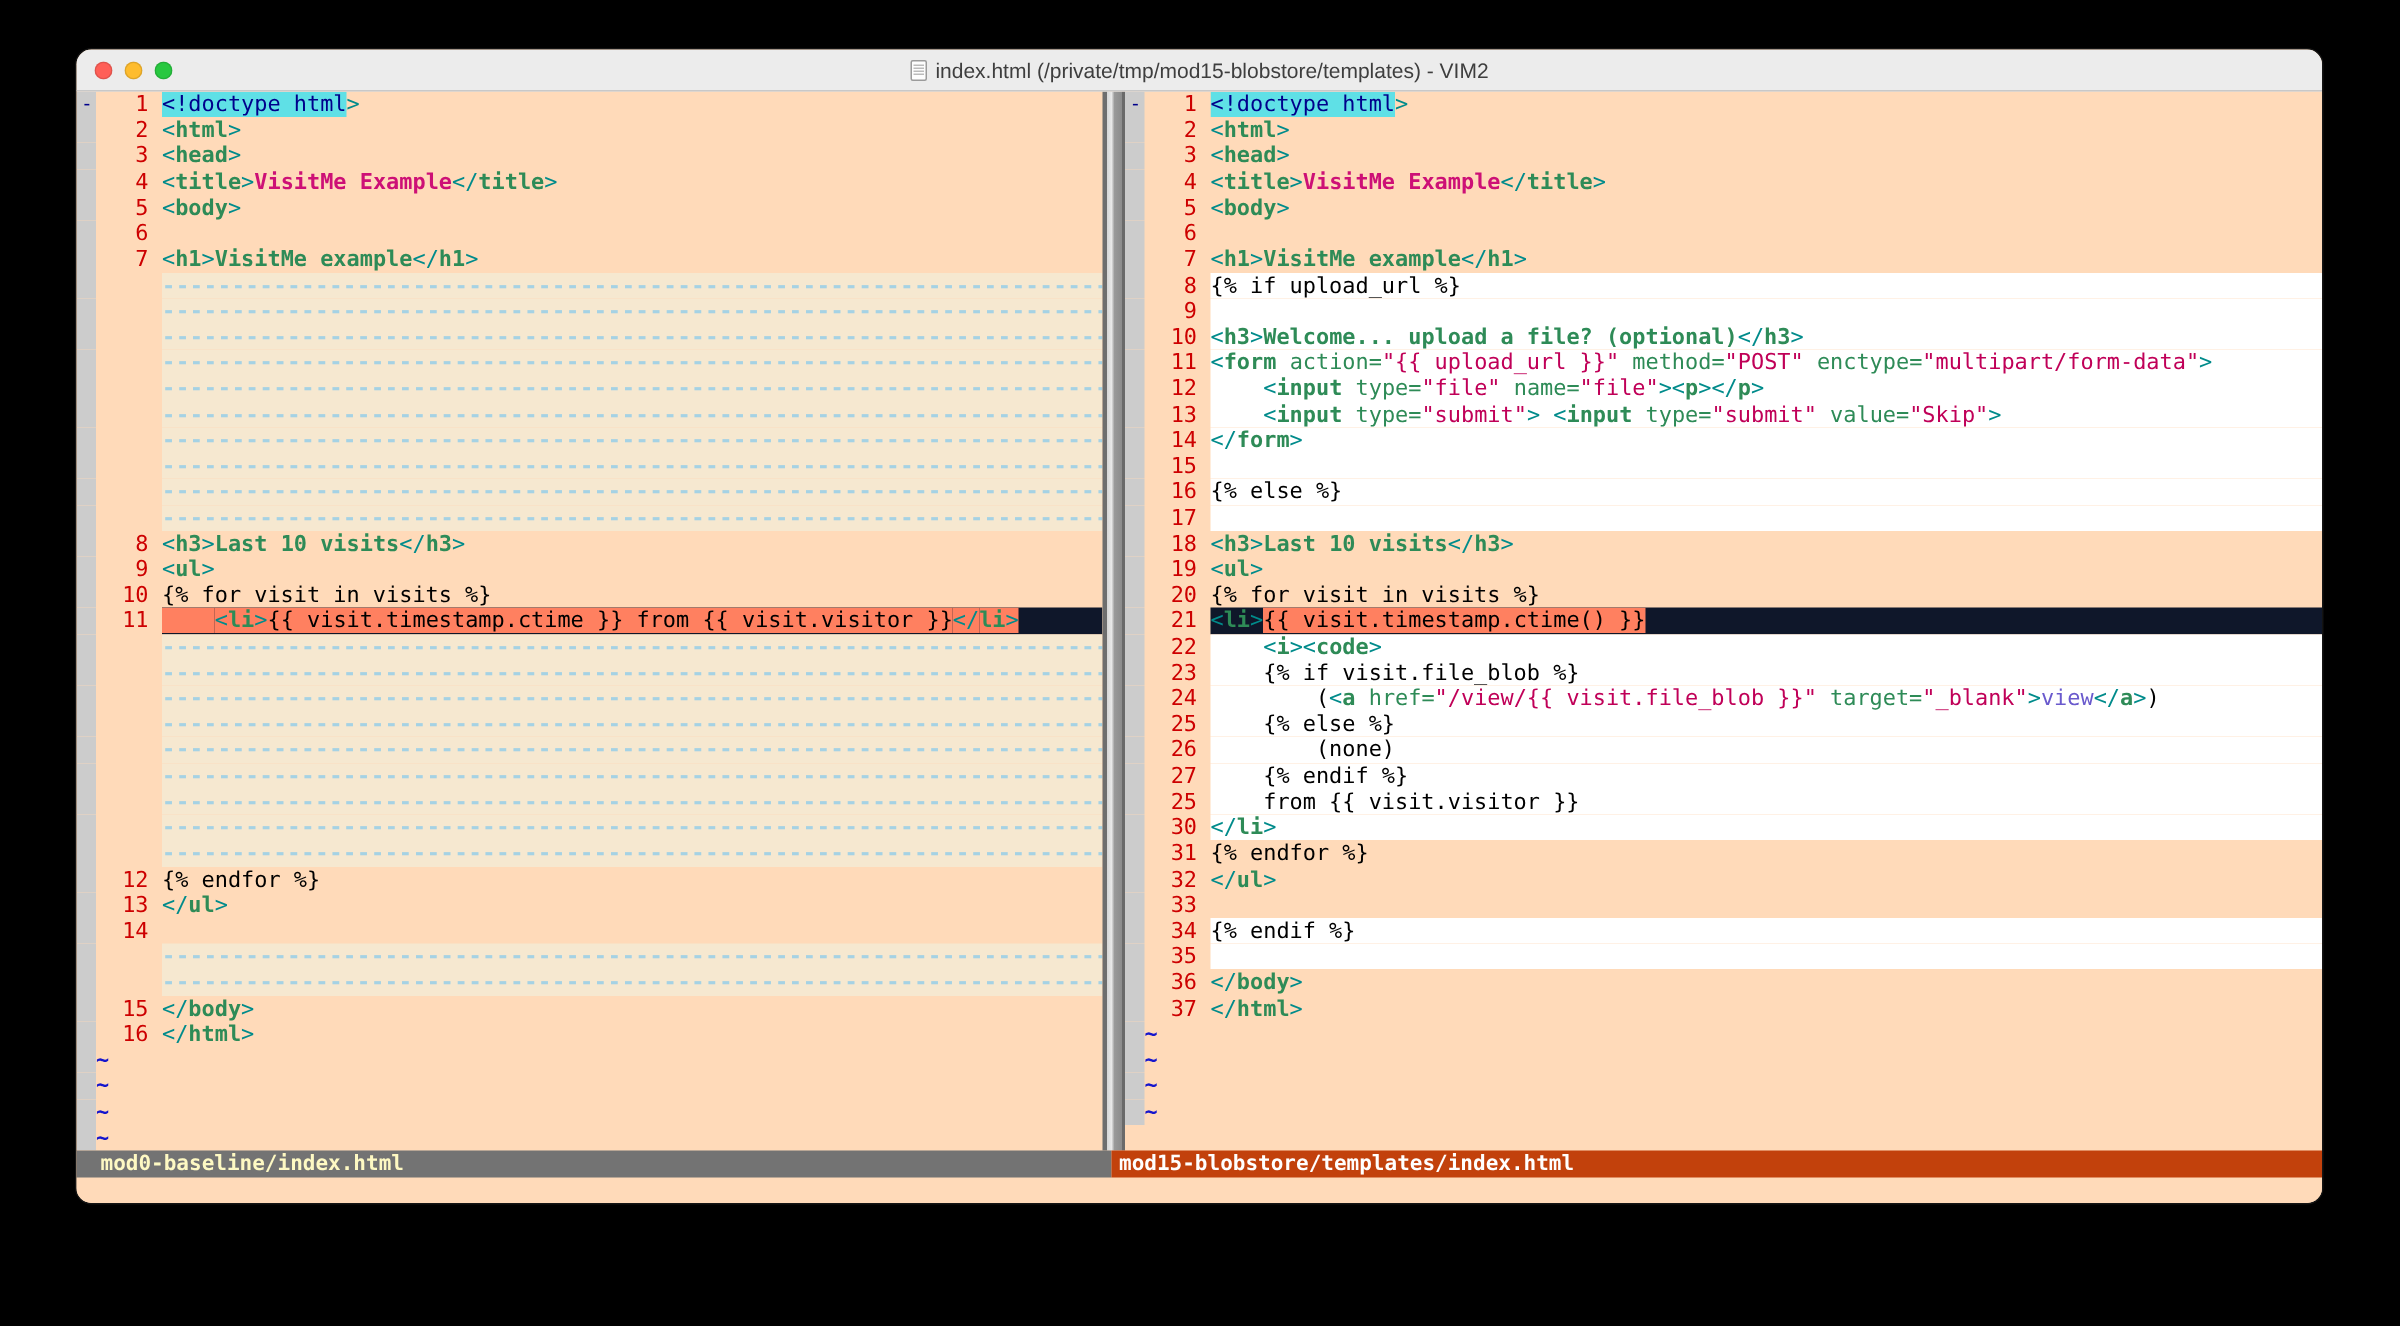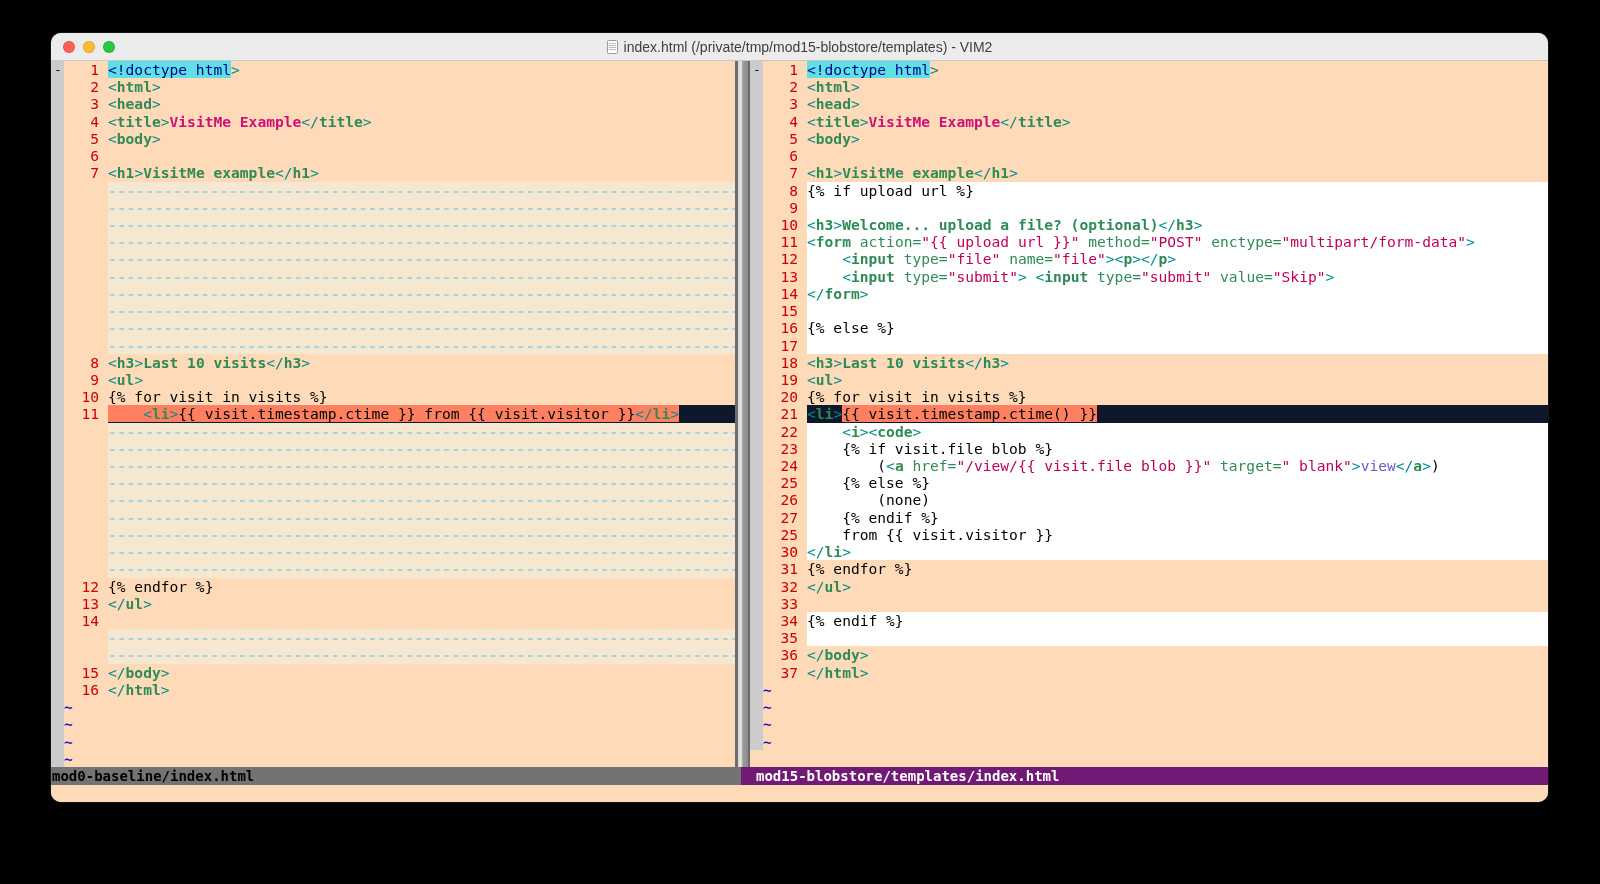--- a/index.html
+++ b/index.html
@@ -29,22 +29,22 @@
   .sg-p{color:#000}
   .sg-t{color:#008b8b}
   .sg-n{color:#2e8b57;font-weight:bold}
   .sg-a{color:#2e8b57}
   .sg-s{color:#c00058}
   .sg-ti{color:#cd1076;font-weight:bold}
   .sg-h{color:#2e8b57;font-weight:bold}
   .sg-u{color:#6a5acd;}
   .sg-d{color:#00008b;background:#5fe0e6}
   .statusrow{display:flex;height:18px;line-height:18px;font-family:"DejaVu Sans Mono",monospace;font-size:14px;font-weight:bold}
-  .status-left{width:690px;flex:0 0 690px;background:#737373;color:#000000;padding-left:1px;overflow:hidden}
-  .status-right{flex:1;background:#701a75;color:#fff;padding-left:15px;overflow:hidden}
+  .status-left{width:690px;flex:0 0 690px;background:#737373;color:#fef9c3;padding-left:16px;overflow:hidden}
+  .status-right{flex:1;background:#c2410c;color:#fff;padding-left:5px;overflow:hidden}
   .cmdline{height:19px;background:#ffdab9}
 </style>
 </head>
 <body>
 
 <div class="canvas">
   <div class="window">
 
     <div class="titlebar">
       <div class="lights">

